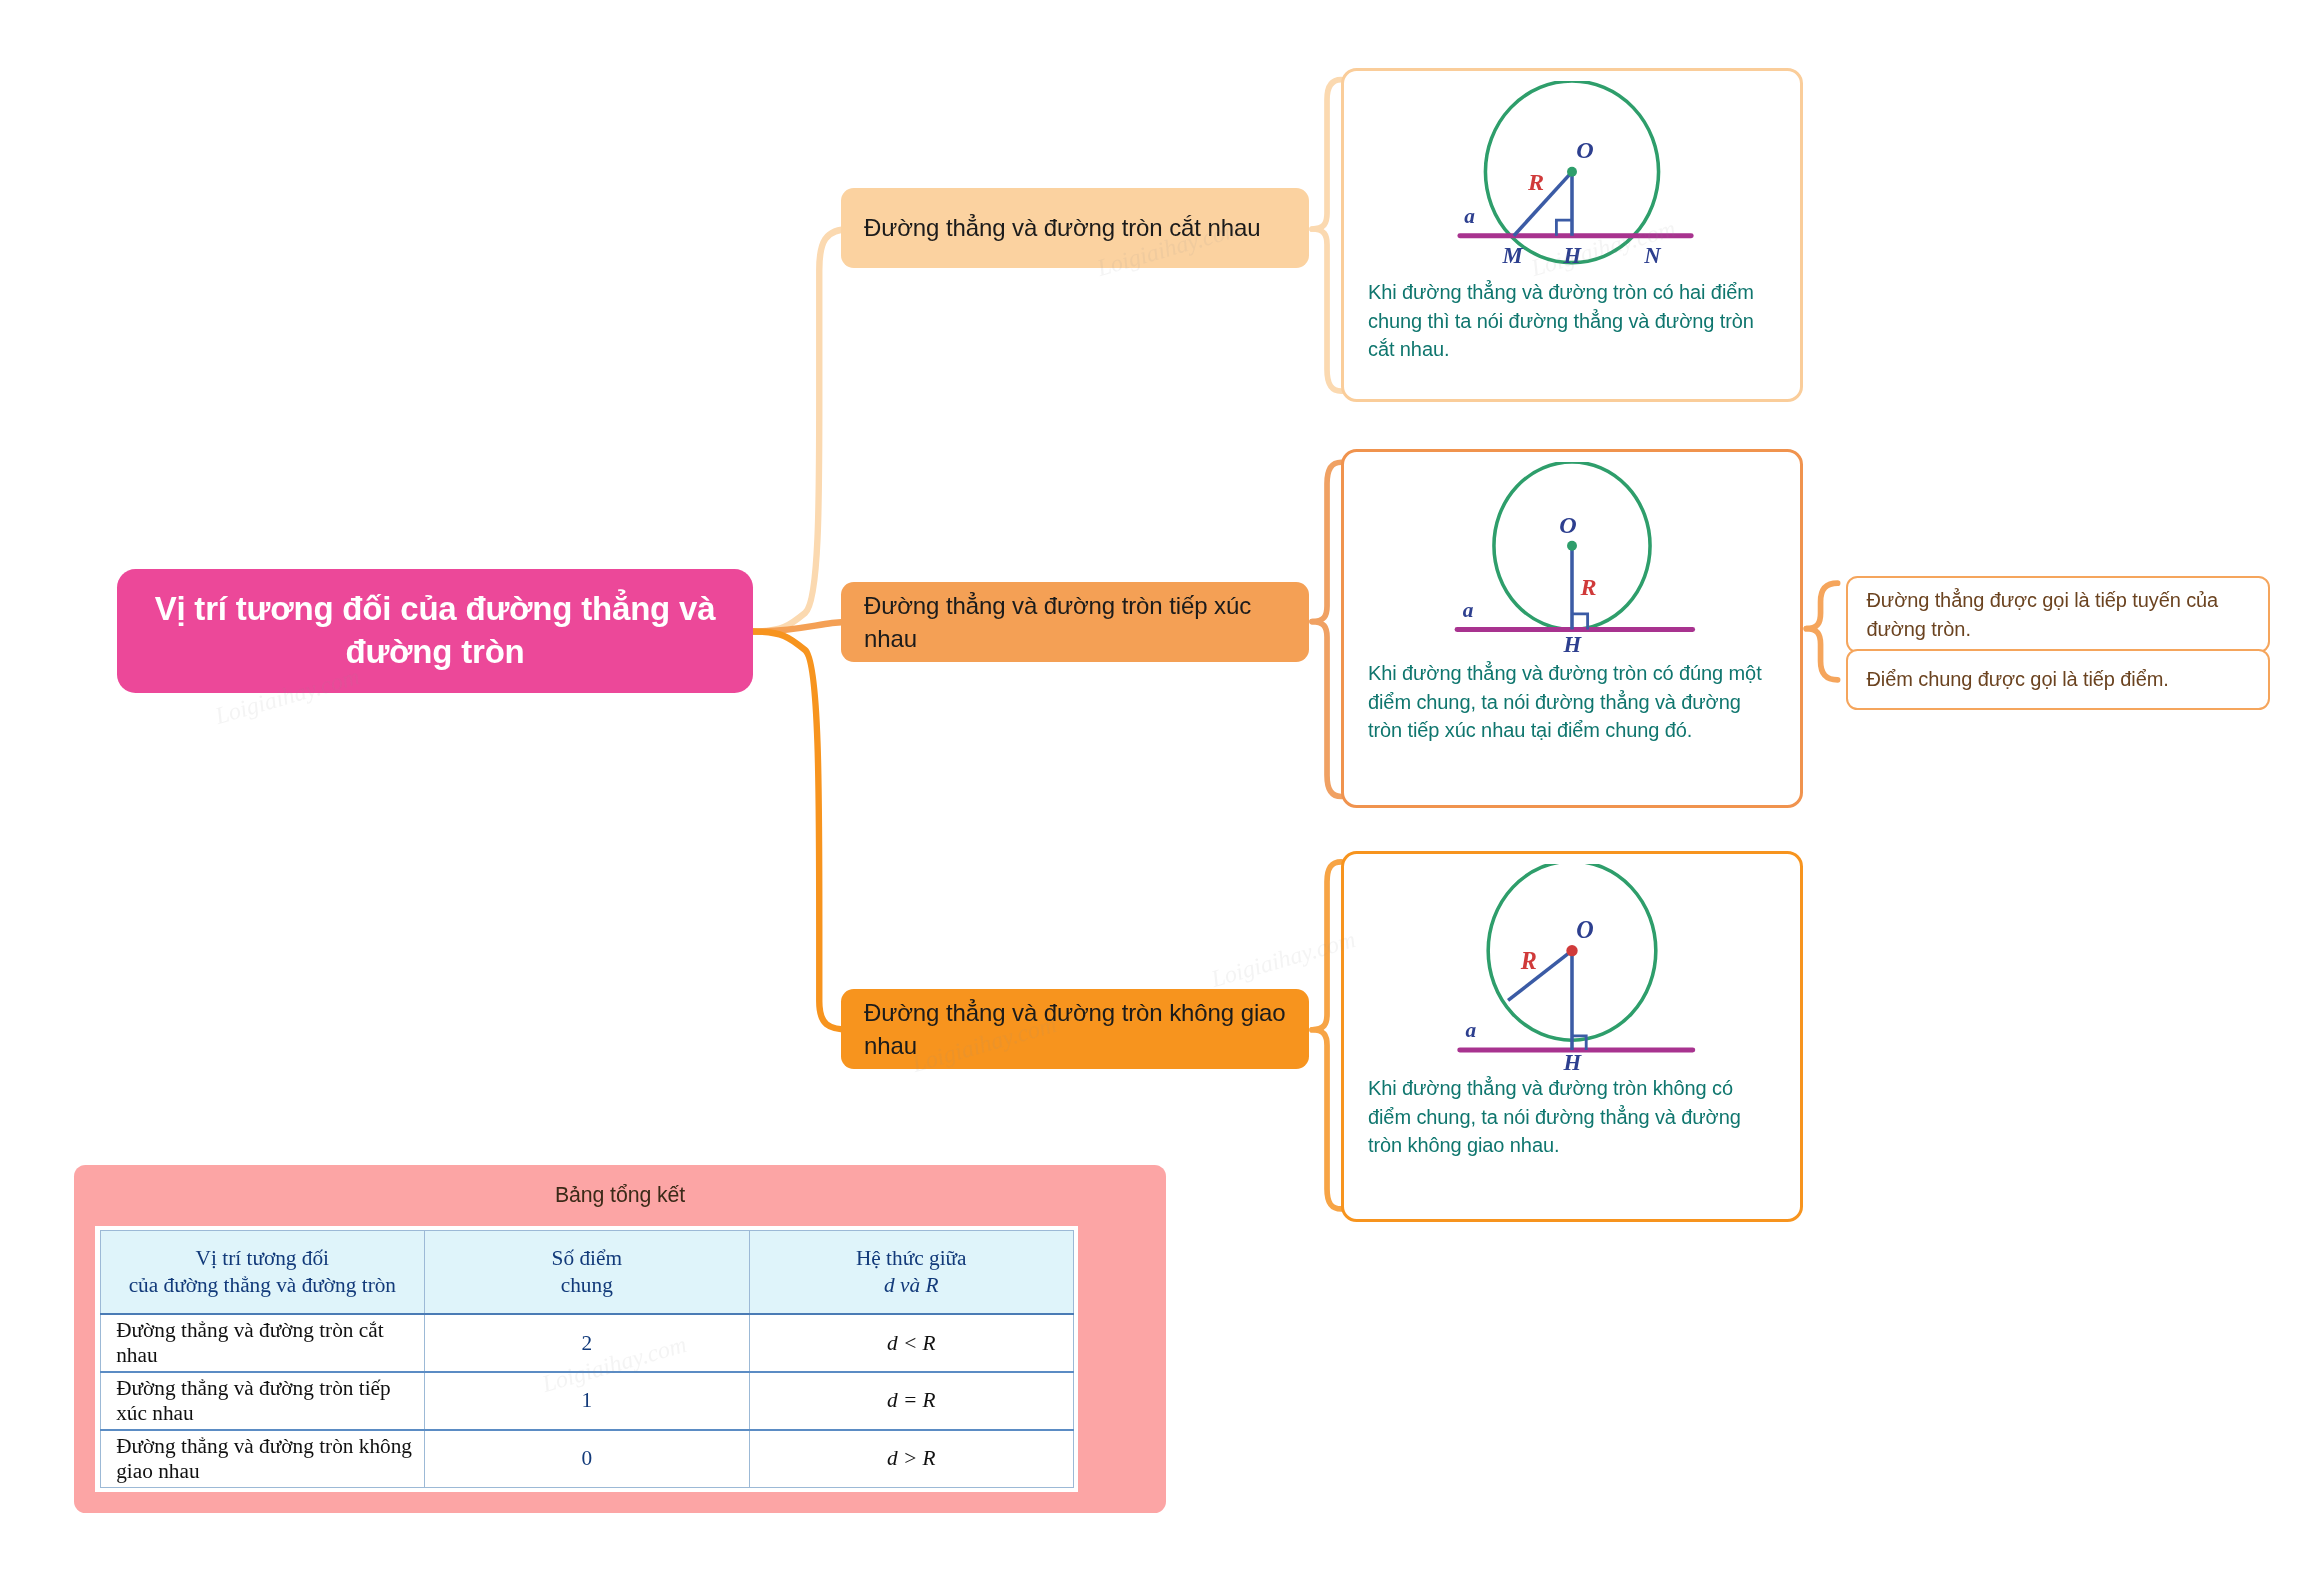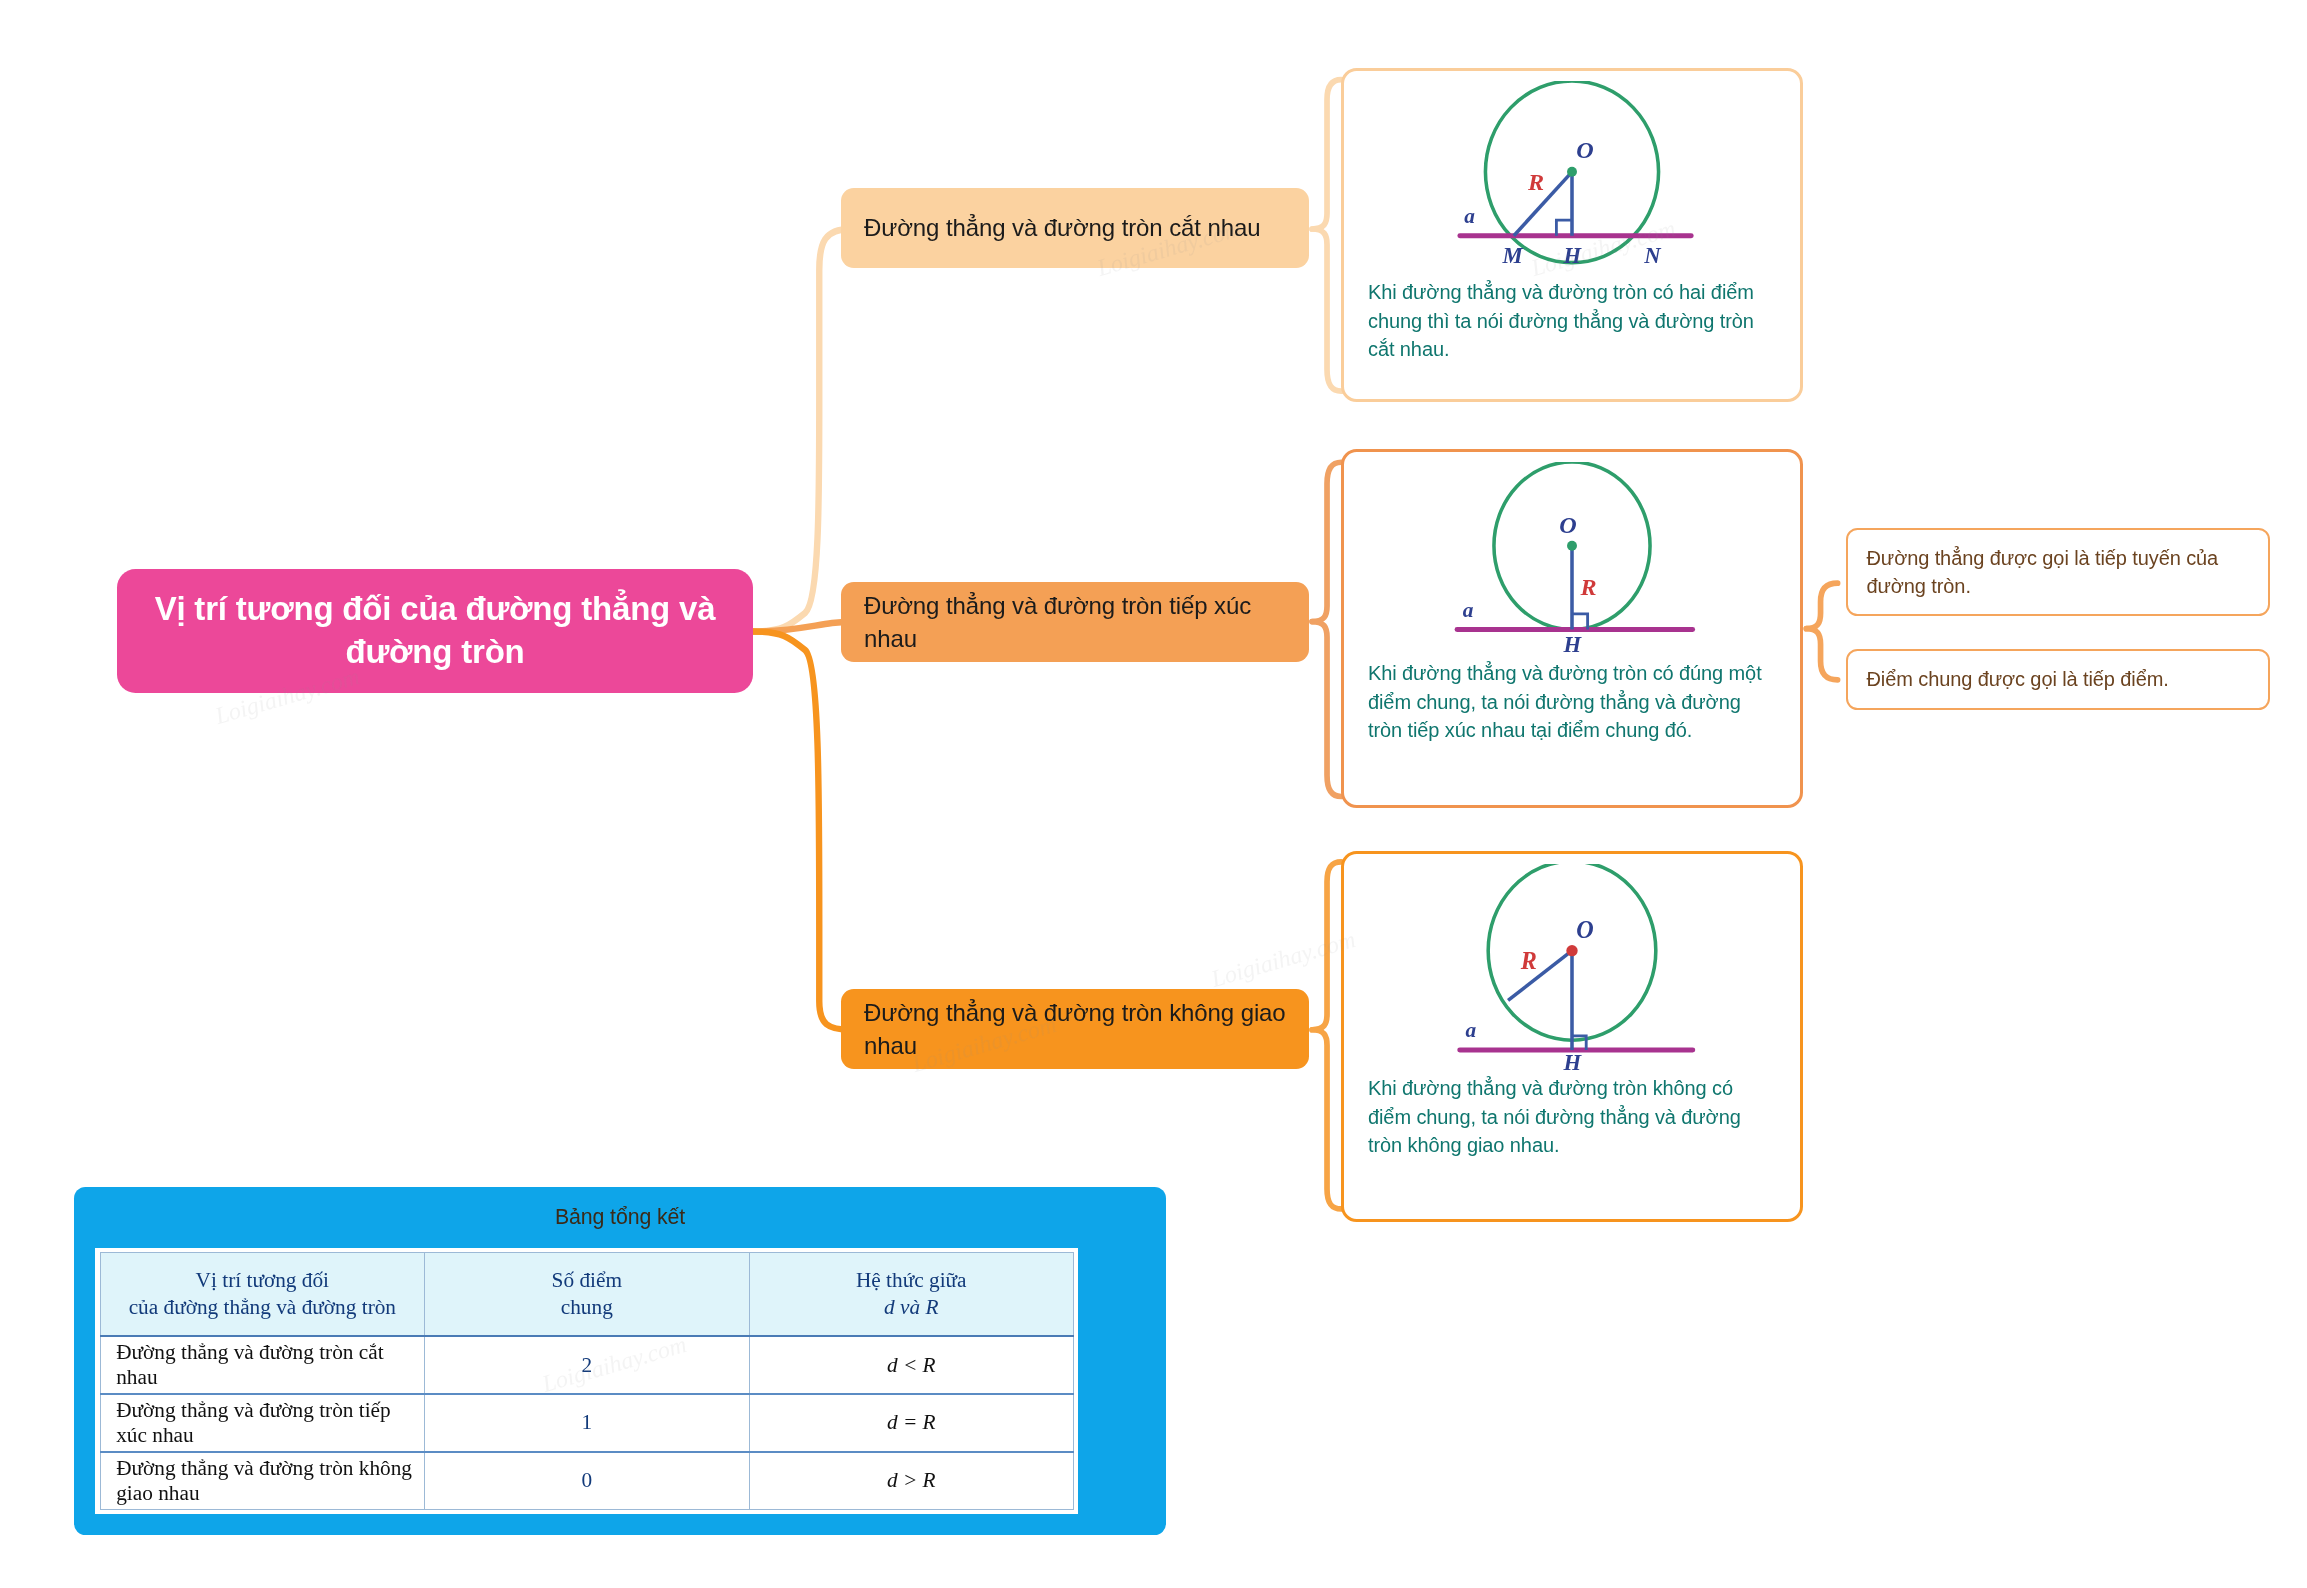--- a/index.html
+++ b/index.html
@@ -124,35 +124,34 @@
     display: flex;
     align-items: center;
     padding: 0 18.5px;
   }
   .leaf .label {
     color: #6B4320;
     font-size: 20px;
     line-height: 1.42;
     letter-spacing: -0.1px;
   }
-  #leaf-1 { left: 1846px; top: 528px; width: 424px; height: 88px; }
+  #leaf-1 { left: 1846px; top: 576px; width: 424px; height: 77px; }
   #leaf-2 { left: 1846px; top: 649px; width: 424px; height: 61px;  }
 
   
   #summary-panel {
     position: absolute;
     left: 74px;
     top: 1165px;
     width: 1092px;
     height: 348px;
-    background: #0ea5e9;
+    background: #fca5a5;
     border-radius: 11.4px;
     box-sizing: border-box;
     padding: 0;
-    margin-top: 22px;
   }
   #summary-title {
     height: 61px;
     display: flex;
     align-items: center;
     justify-content: center;
     color: #3b2a18;
     font-size: 21.3px;
     letter-spacing: -0.1px;
   }

